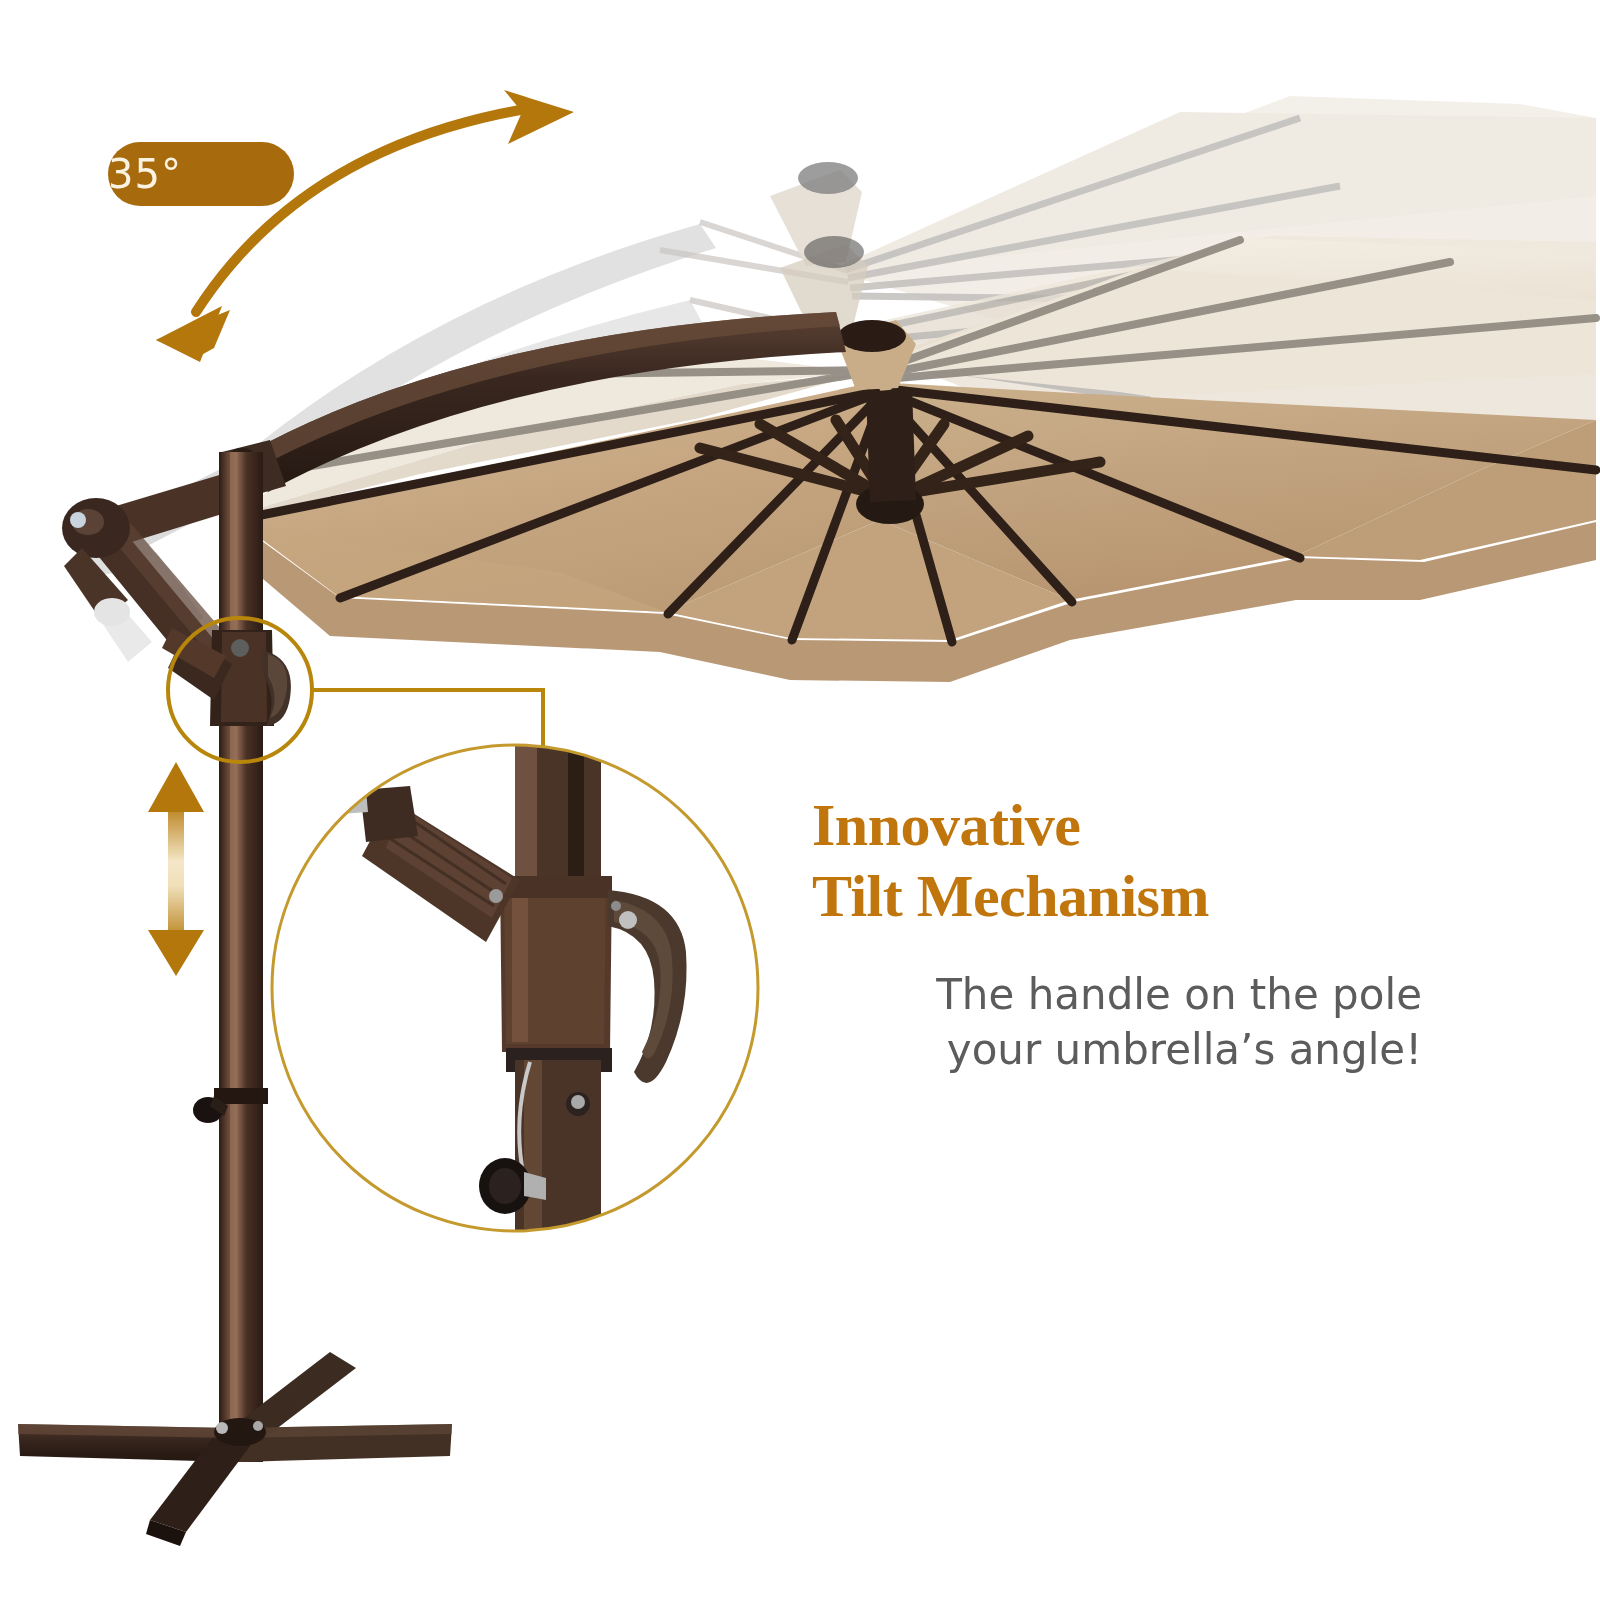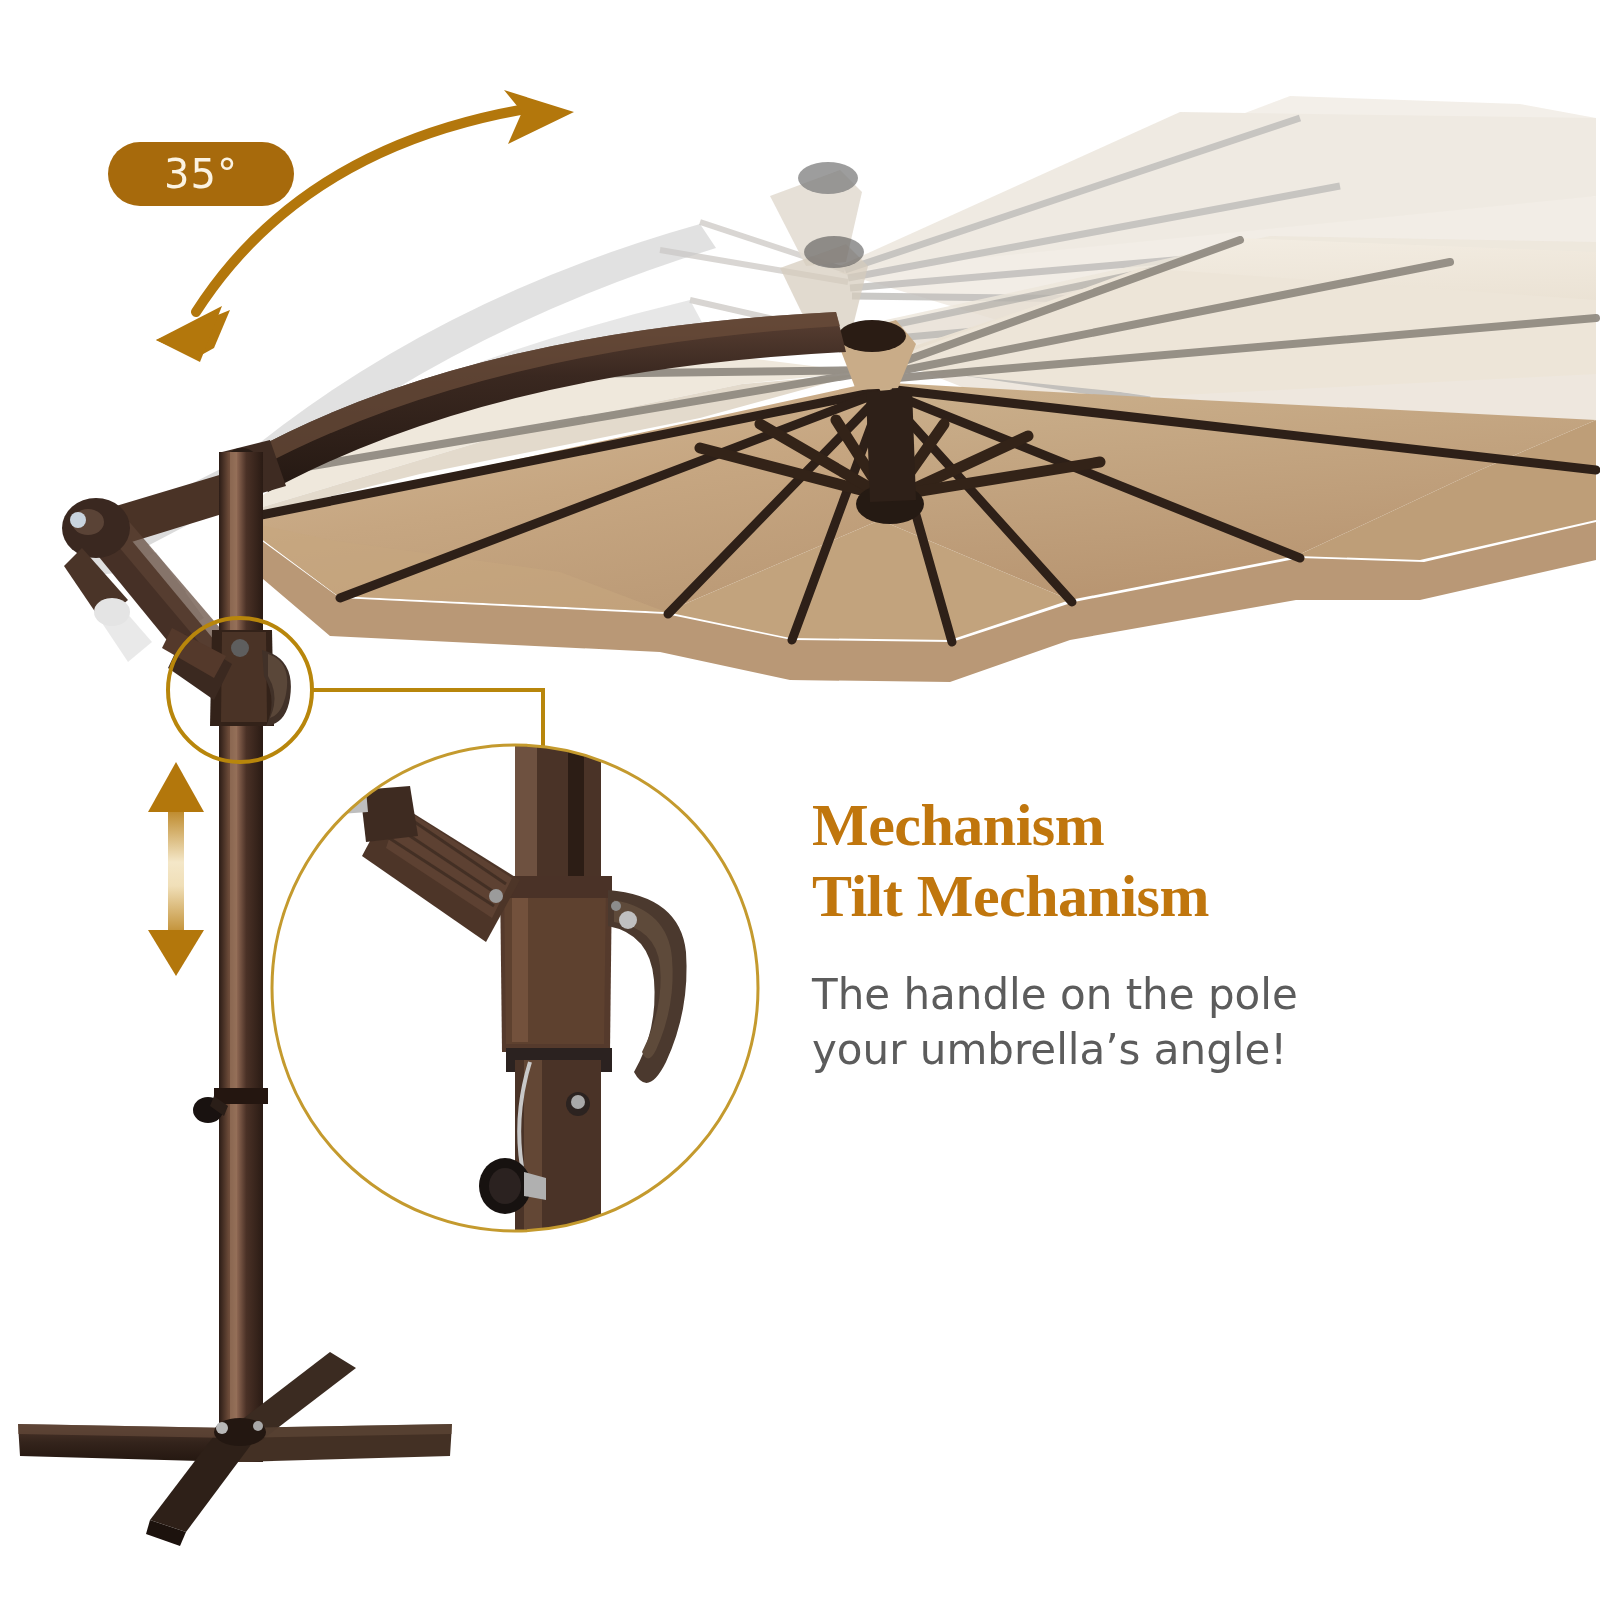--- a/index.html
+++ b/index.html
@@ -4,41 +4,41 @@
 <style>
   html,body{margin:0;padding:0;background:#ffffff;}
   body{width:1600px;height:1600px;overflow:hidden;
        font-family:"Liberation Sans", sans-serif;-webkit-font-smoothing:antialiased;}
   #stage{position:relative;width:1600px;height:1600px;background:#fff;overflow:hidden;}
   .abs{position:absolute;}
 
   
   #angle-badge{
     left:108px;top:142px;width:186px;height:64px;border-radius:32px;
-    display:flex;align-items:center;justify-content:center;
+    display:flex;align-items:center;
     background:#A76A0C;
   }
   #angle-badge span{
     color:#FBF3E2;font-size:40px;font-weight:400;letter-spacing:1px;
     font-family:"DejaVu Sans", sans-serif;line-height:1;
   }
 
   
   #headline{
     left:812px;top:790px;width:620px;
     color:#C0760D;font-family:"Liberation Serif", serif;
     font-weight:700;font-size:60px;line-height:1.18;letter-spacing:-0.5px;
   }
   #headline .l2{display:block;font-family:Liberation Serif, serif;}
   #bodycopy{
     left:812px;top:968px;width:610px;
     color:#5C5C5C;font-family:"DejaVu Sans", sans-serif;
     font-weight:400;font-size:42px;line-height:1.30;
   }
-  #bodycopy .bl{display:block;white-space:nowrap;}
+  #bodycopy .bl{display:block;white-space:nowrap;text-align:right;}
 
   svg.layer{position:absolute;left:0;top:0;width:1600px;height:1600px;
             overflow:visible;pointer-events:none;}
 </style>
 </head>
 <body>
 
 <div id="stage">
 
   <svg class="layer" viewBox="0 0 1600 1600">
@@ -293,21 +293,21 @@
       </g>
       <circle cx="515" cy="988" r="243" fill="none" stroke="#C49A2E" stroke-width="3"></circle>
     </g>
   </svg>
 
   <div class="abs" id="angle-badge">
     <span>35°</span>
   </div>
 
   <div class="abs" id="headline">
-    <span class="l1">Mechanism</span>
+    <span class="l1">Innovative</span>
     <span class="l2">Tilt Mechanism</span>
   </div>
 
   <div class="abs" id="bodycopy">
     <span class="bl">The handle on the pole</span>
     <span class="bl">your umbrella’s angle!</span>
   </div>
 
 </div>
 

